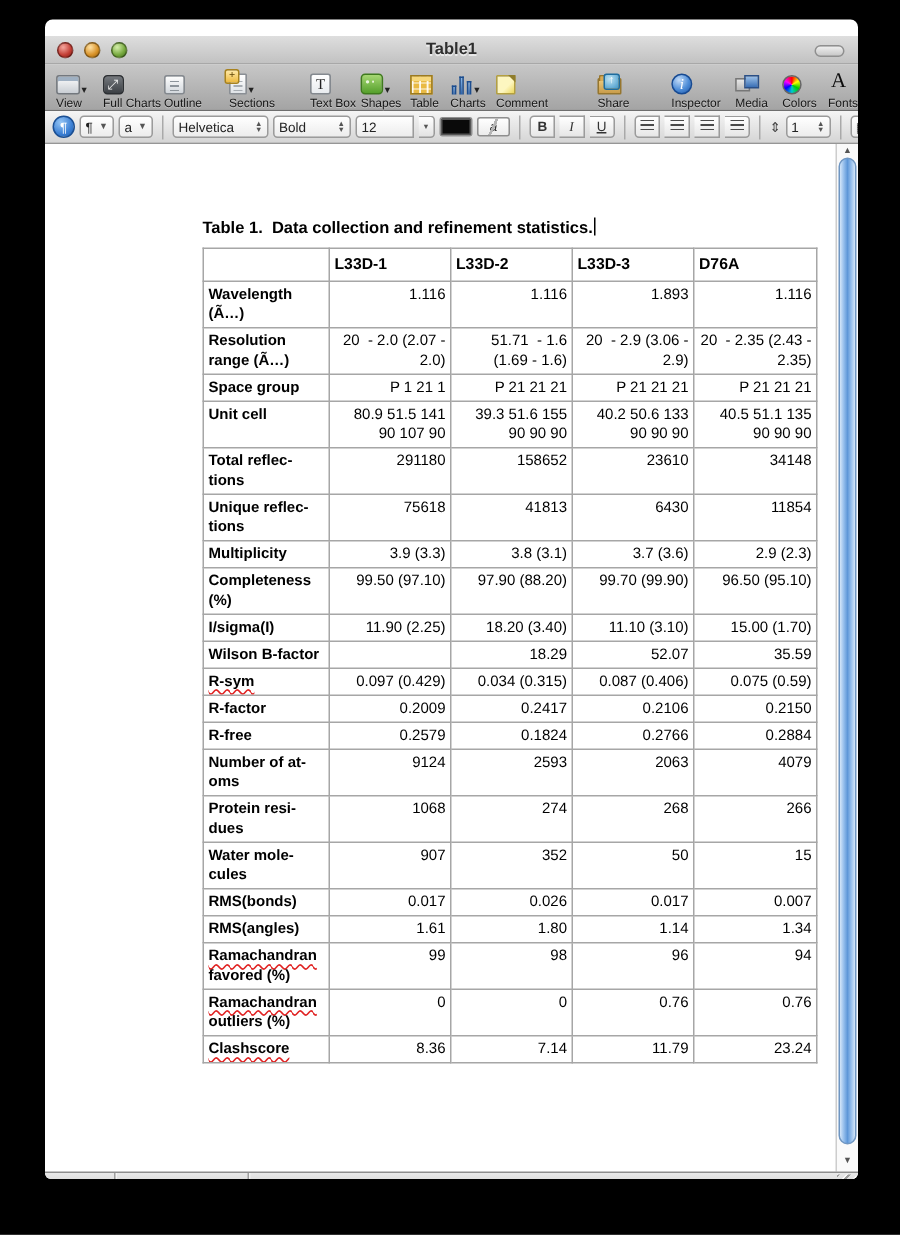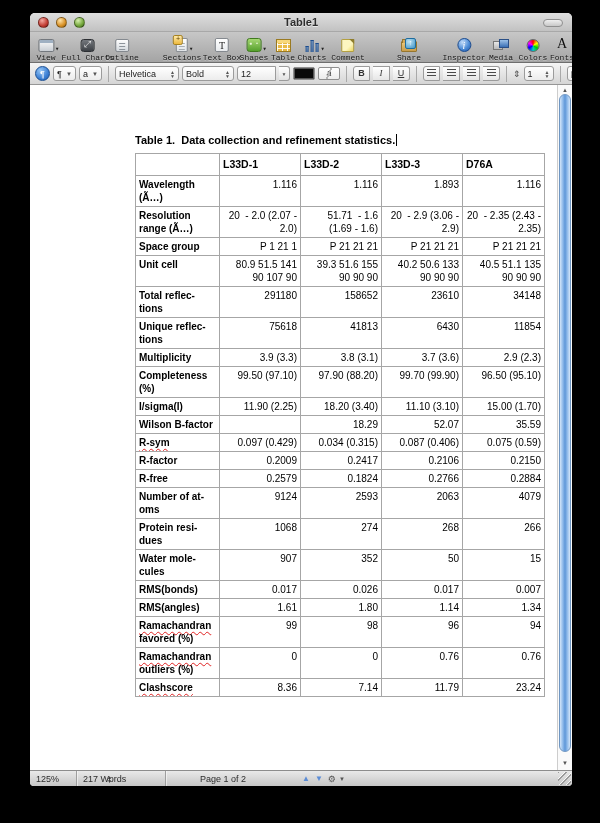--- a/index.html
+++ b/index.html
@@ -6,37 +6,37 @@
   html,body { width:600px; height:823px; background:#000; font-family:"Liberation Sans",sans-serif; }
   .stage { position:relative; width:600px; height:823px; background:#000; overflow:hidden; }
 
   .window { position:absolute; left:30px; top:13px; width:542px; height:773px;
     border-radius:5px 5px 4px 4px; overflow:hidden;
     box-shadow:0 12px 34px rgba(0,0,0,.75), 0 0 0 1px rgba(0,0,0,.55);
     background:#fff; }
 
   
   .titlebar { position:relative; height:19px; background:linear-gradient(#dedede,#c2c2c2);
-    border-bottom:1px solid #a8a8a8; }
+    border-bottom:1px solid #a8a8a8;margin-top:11px; }
   .title { position:absolute; left:0; right:0; top:3px; text-align:center; font-size:11px;
     font-weight:700; color:#2e2e2e; text-shadow:0 1px 0 rgba(255,255,255,.6); }
   .lights { position:absolute; left:8px; top:4px; display:flex; gap:7px; }
   .light { width:11px; height:11px; border-radius:50%; border:1px solid rgba(0,0,0,.35); }
   .light.red { background:radial-gradient(circle at 35% 28%, #f5a8a0, #c23d34 60%, #7e1d16); }
   .light.yellow { background:radial-gradient(circle at 35% 28%, #ffe3a8, #d89126 60%, #8a5a0e); }
   .light.green { background:radial-gradient(circle at 35% 28%, #d7f0ad, #74a73c 60%, #3f661c); }
   .pill { position:absolute; right:9px; top:6px; width:20px; height:8px; border-radius:4px;
     background:linear-gradient(#efefef,#c8c8c8); border:1px solid #8f8f8f; }
 
   
   .toolbar { position:relative; height:31px; background:linear-gradient(#c7c7c7,#a4a4a4);
     border-bottom:1px solid #6e6e6e; }
-  .tb-item { position:absolute; top:2px; transform:translateX(-50%); text-align:center; cursor:default;font-family:Liberation Mono, monospace; }
+  .tb-item { position:absolute; top:2px; transform:translateX(-50%); text-align:left; cursor:default; }
   .tb-item:nth-child(1){left:16px}  .tb-item:nth-child(2){left:58px}
-  .tb-item:nth-child(3){left:92px}  .tb-item:nth-child(4){left:152px}
+  .tb-item:nth-child(3){left:92px}  .tb-item:nth-child(4){left:138px}
   .tb-item:nth-child(5){left:192px} .tb-item:nth-child(6){left:224px}
   .tb-item:nth-child(7){left:253px} .tb-item:nth-child(8){left:282px}
   .tb-item:nth-child(9){left:318px} .tb-item:nth-child(10){left:379px}
   .tb-item:nth-child(11){left:434px}.tb-item:nth-child(12){left:471px}
   .tb-item:nth-child(13){left:503px}.tb-item:nth-child(14){left:532px}
   .tb-label { display:block; font-size:8px; color:#161616; margin-top:1px; white-space:nowrap;
     text-shadow:0 1px 0 rgba(255,255,255,.35); }
   .tbi { position:relative; display:inline-block; vertical-align:bottom; height:15px; }
   .tb-arrow { position:absolute; font-size:7px; color:#222; margin-left:1px; bottom:9px; }
 

